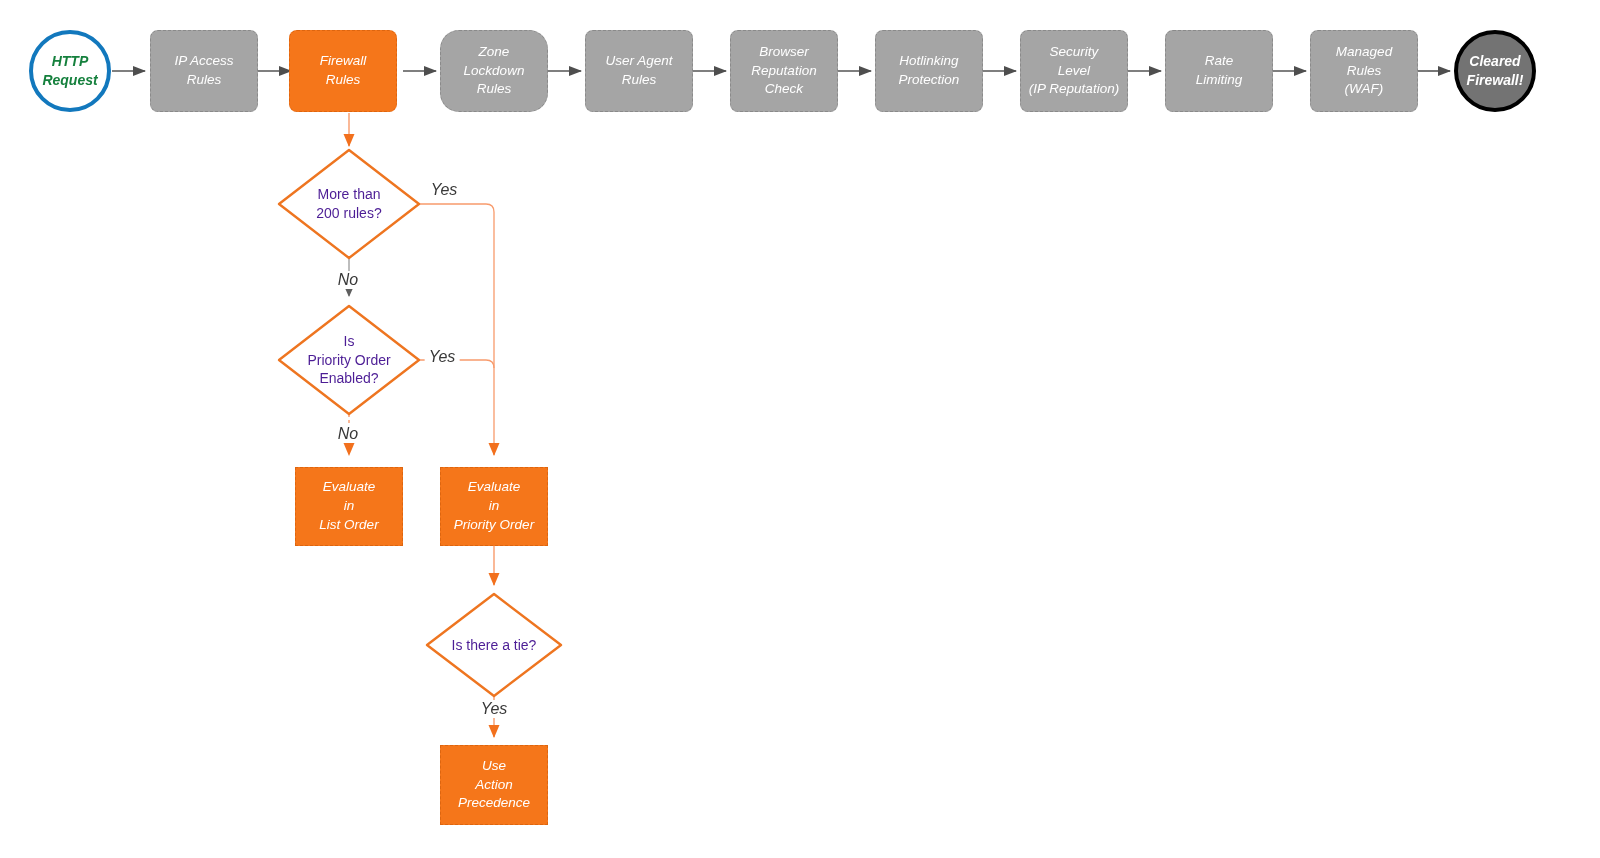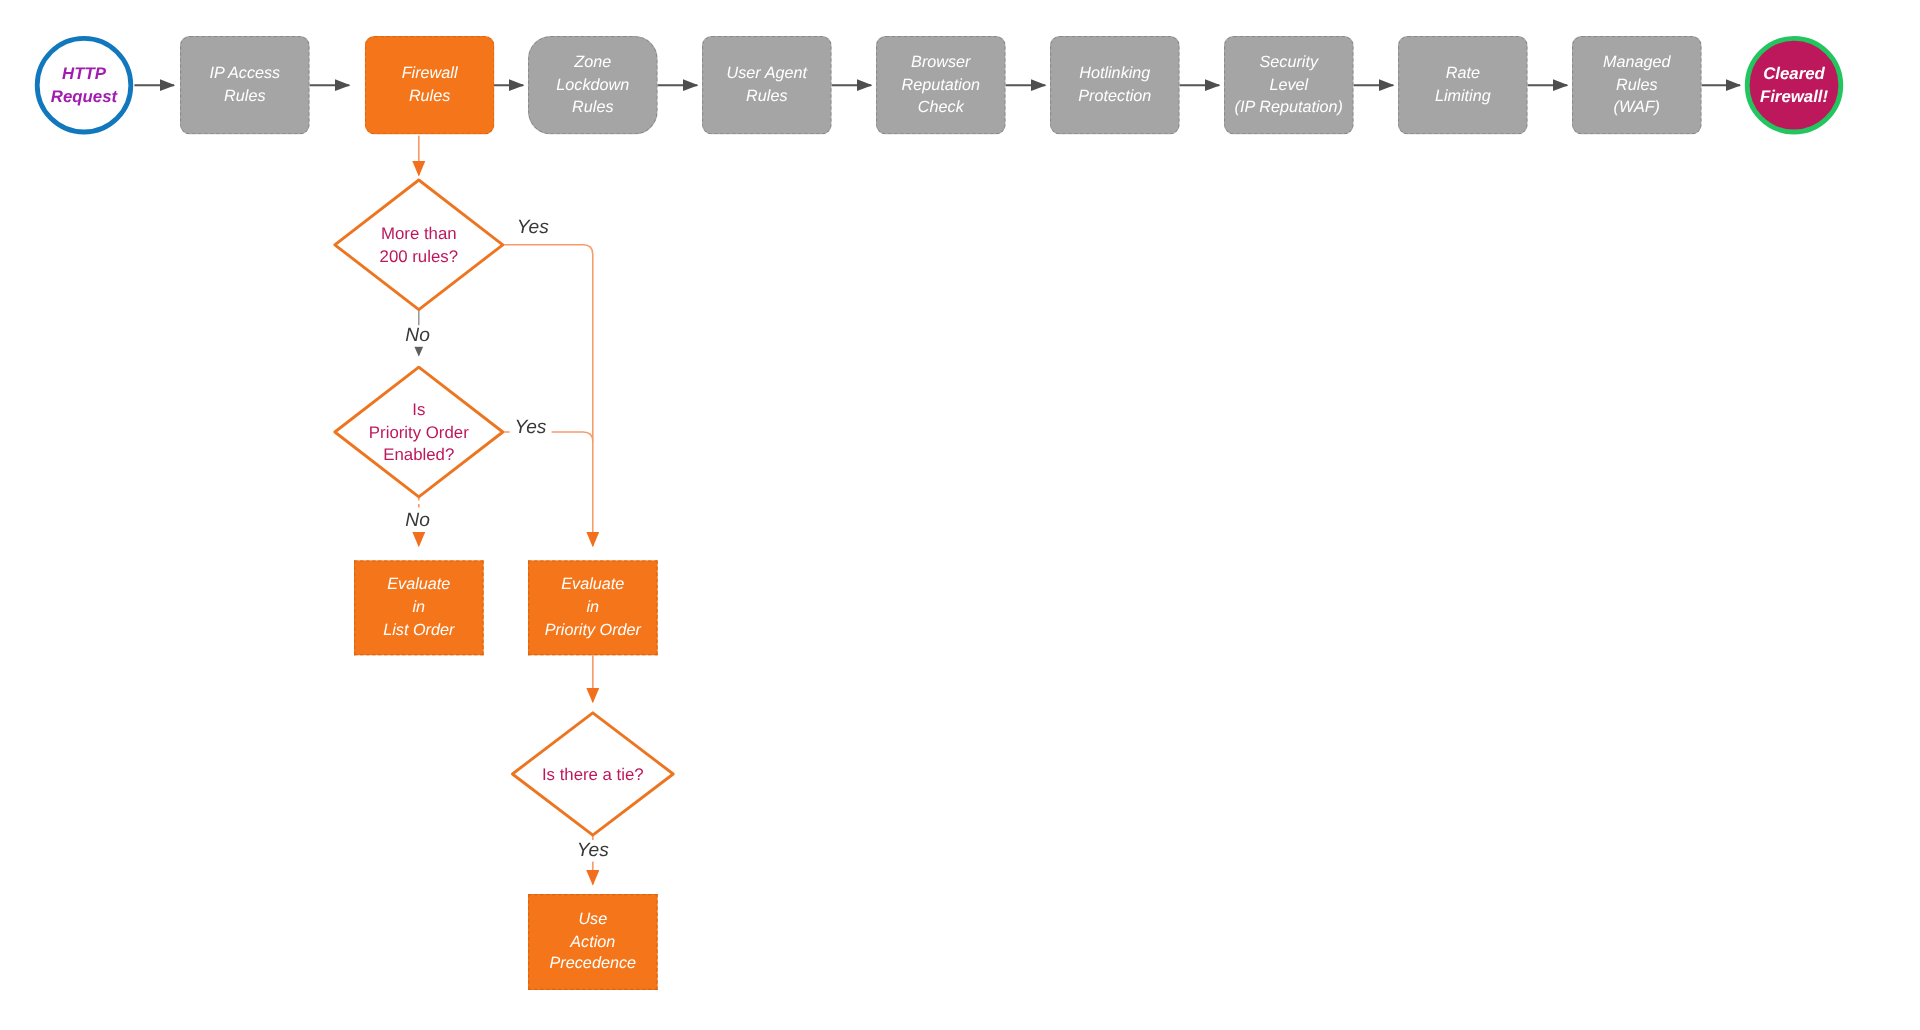--- a/index.html
+++ b/index.html
@@ -34,42 +34,42 @@
   
   .circle{
     width:82px;height:82px;top:30px;
     border-radius:50%;
     font-weight:bold;font-style:italic;
     font-size:14px;line-height:1.35;
   }
   .circle.start{
     background:#ffffff;
     border:4px solid #1278bd;
-    color:#a21caf;
+    color:#15803d;
   }
   .circle.end{
-    background:#be185d;
-    border:4px solid #22c55e;
+    background:#737373;
+    border:4px solid #000000;
     color:#ffffff;
   }
 
   
   .process{
     width:108px;height:79px;
     border-radius:0;
     background:#f5761a;
     border:1px dashed #dd650f;
     color:#ffffff;
     font-style:italic;
     font-size:13.5px;line-height:1.4;
   }
 
   
   .diamond-text{
-    color:#be185d;
+    color:#4c1d95;
     font-size:14px;line-height:1.35;
     z-index:2;
   }
 
   
   .edge-label{
     position:absolute;z-index:3;
     transform:translate(-50%,-50%);
     font-style:italic;
     font-size:16px;line-height:1;
@@ -126,21 +126,21 @@
 
   <div class="node circle start" style="left:29px;">
     <span class="node-label">HTTP
 Request</span>
   </div>
 
   <div class="node stage gray" style="left:150px;">
     <span class="node-label">IP Access
 Rules</span>
   </div>
-  <div class="node stage orange" style="left:304px;font-style:italic;">
+  <div class="node stage orange" style="left:289px;font-style:italic;">
     <span class="node-label">Firewall
 Rules</span>
   </div>
   <div class="node stage gray" style="left:440px;border-radius:19px;">
     <span class="node-label">Zone
 Lockdown
 Rules</span>
   </div>
   <div class="node stage gray" style="left:585px;">
     <span class="node-label">User Agent

